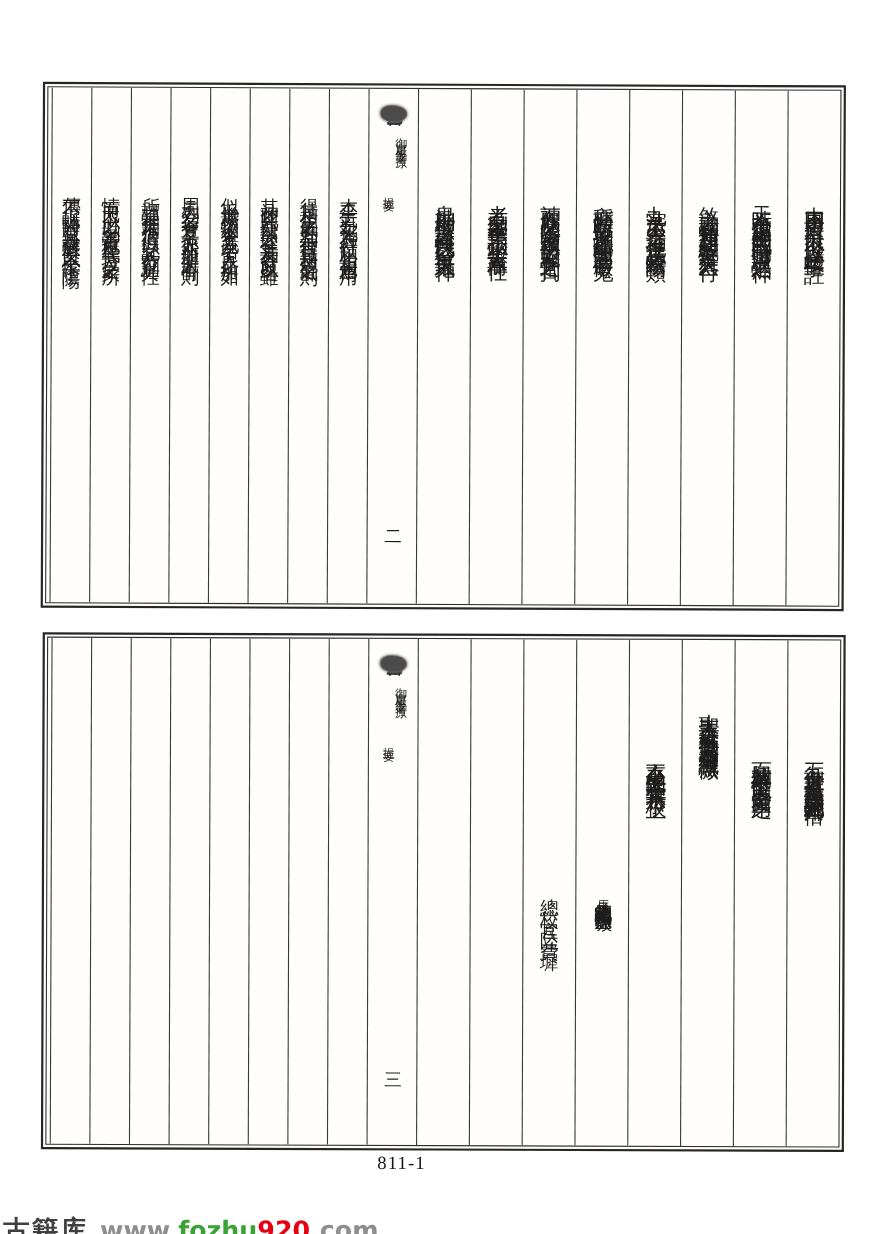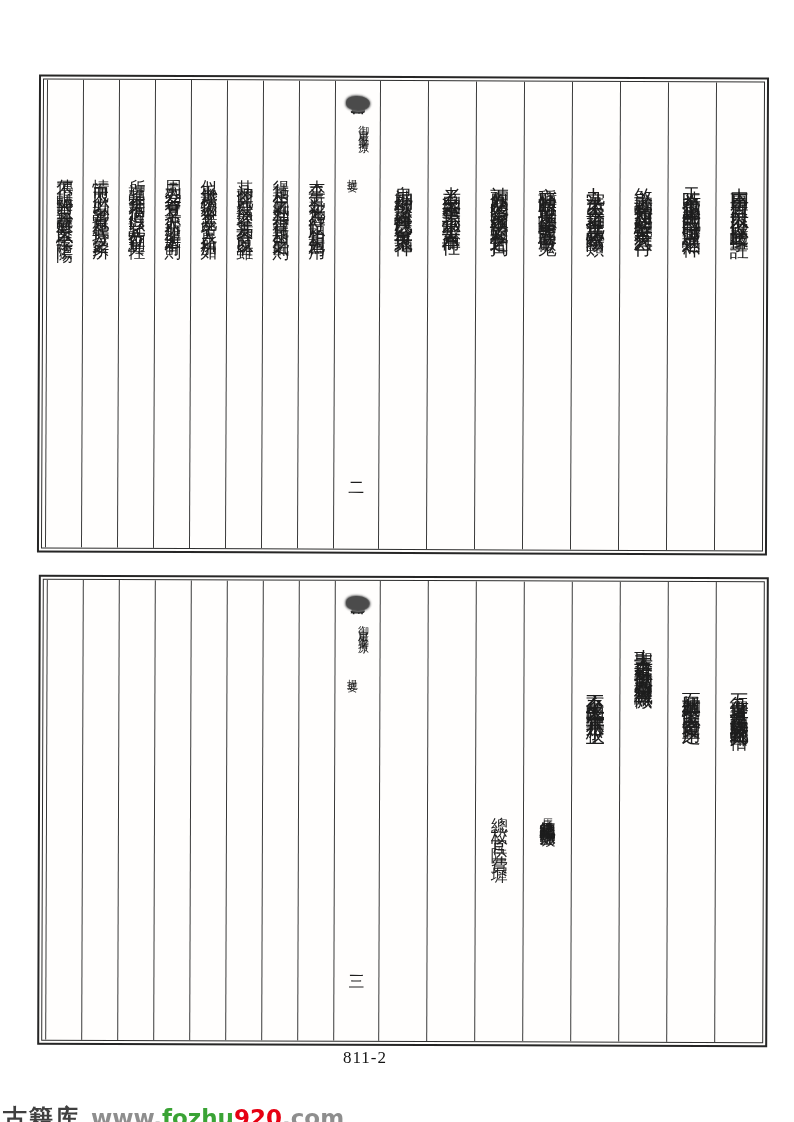--- a/index.html
+++ b/index.html
@@ -155,17 +155,17 @@
       <div class="col w-l"></div>
       <div class="col w-l"></div>
       <div class="col w-l"></div>
       <div class="col w-l"></div>
       <div class="col w-l"></div>
       <div class="col w-l"></div>
     </div>
   </div>
 </section>
 
-<div class="page-number">811-2</div>
+<div class="page-number">811-1</div>
 
 <div class="watermark">
   <span class="wm-cn">古籍库</span><span class="wm-gray">www.</span><span class="wm-green">fozhu</span><span class="wm-red">920</span><span class="wm-gray">.com</span>
 </div>
 
 </body></html>

